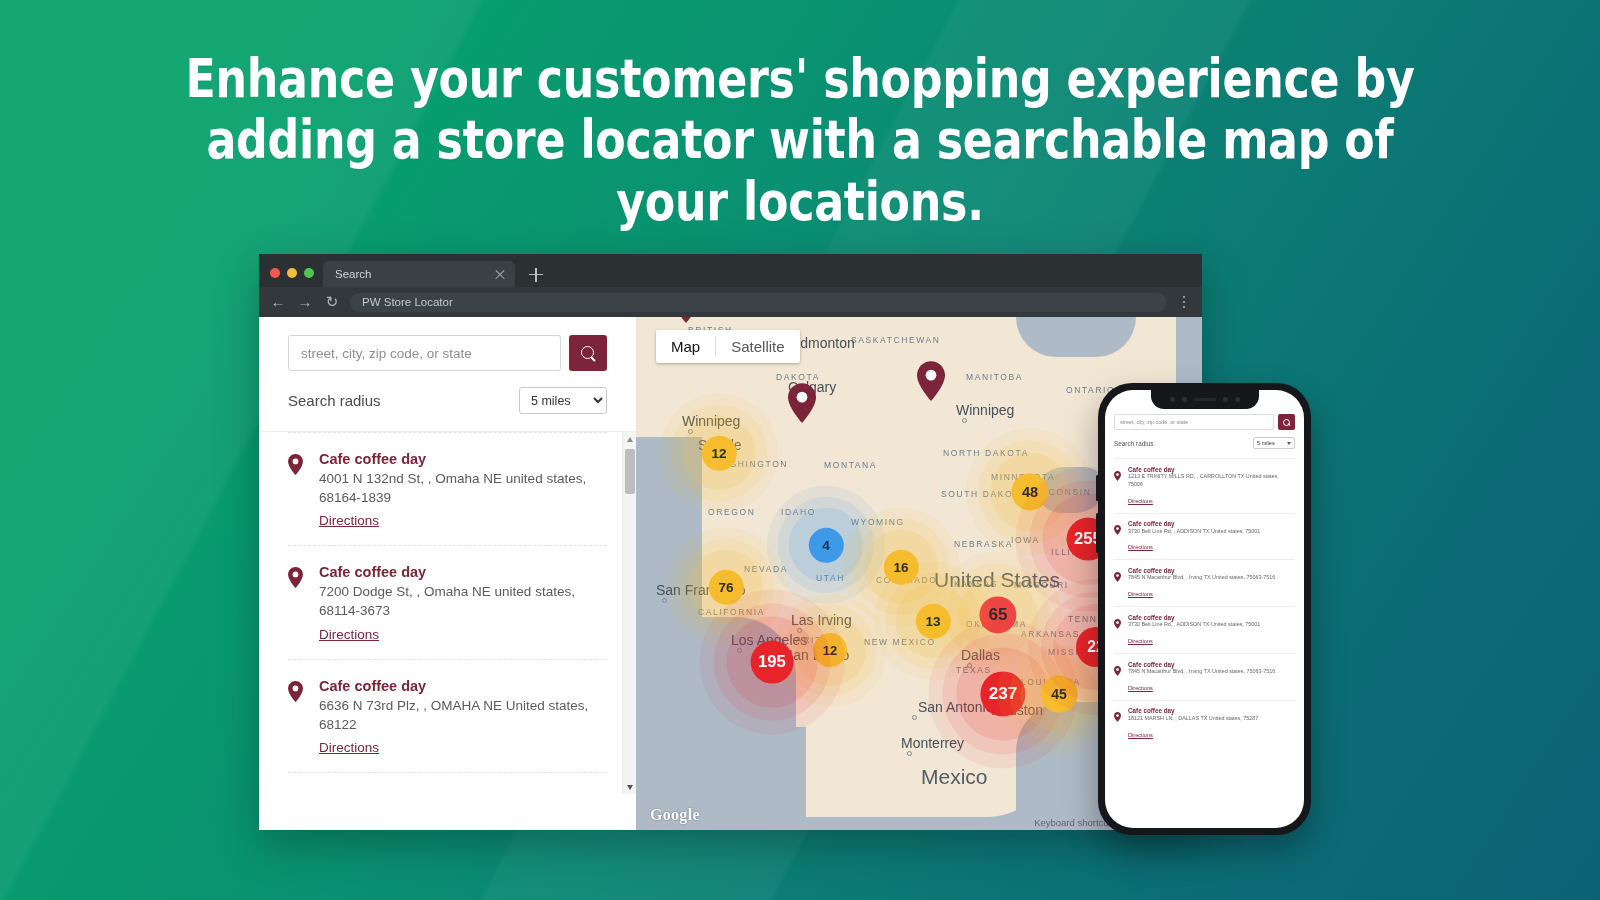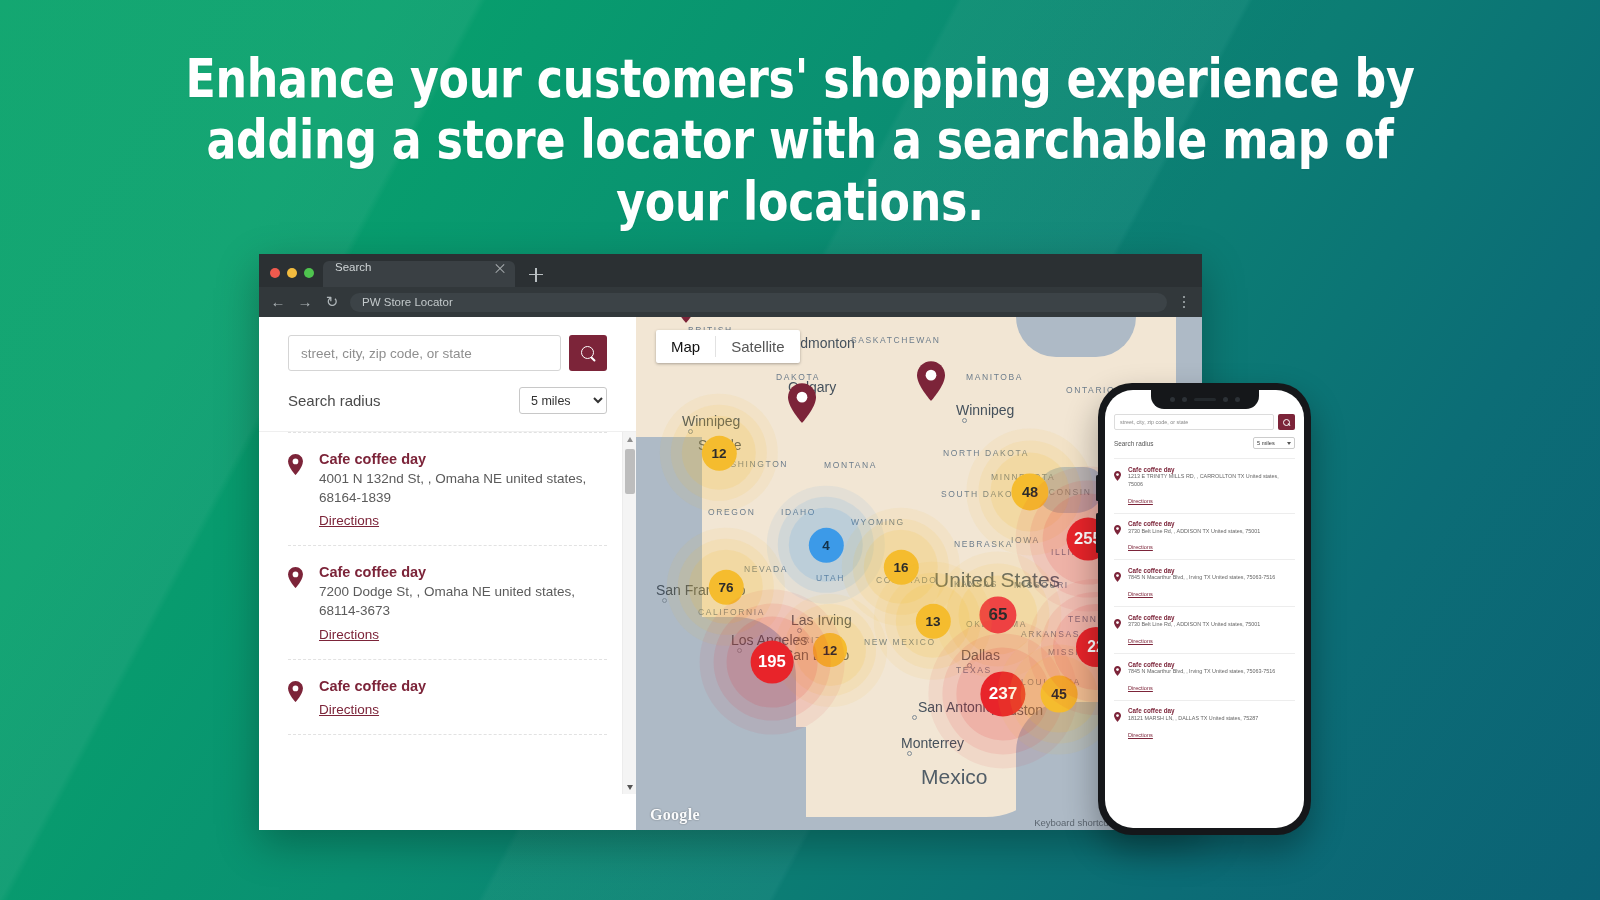--- a/index.html
+++ b/index.html
@@ -59,20 +59,21 @@
   .dot.yellow { background: #f3bc3f; }
   .dot.green { background: #4fc44f; }
 
   .tab {
     position: relative;
     height: 26px;
     min-width: 192px;
     background: #3a4044;
     border-radius: 6px 6px 0 0;
     display: flex;
+    align-items: center;
     padding: 0 8px 0 12px;
     color: #cfd4d6;
     font-size: 11.5px;
   }
   .tab-title { flex: 1; white-space: nowrap; overflow: hidden; }
   .tab-close {
     width: 14px; height: 14px;
     position: relative; opacity: .75;
   }
   .tab-close::before, .tab-close::after {
@@ -486,21 +487,21 @@
                     <path d="M12 0C5.4 0 0 5.4 0 12c0 9 12 22 12 22s12-13 12-22C24 5.4 18.6 0 12 0z" fill="#7c2439"></path>
                     <circle cx="12" cy="12" r="4.6" fill="#fff"></circle>
                   </svg></span>
                 <div><div class="rname">Cafe coffee day</div><div class="raddr">7200 Dodge St, , Omaha NE united states, 68114-3673</div><a class="rdir">Directions</a></div>
               </div>
               <div class="result">
                 <span class="pin"><svg viewBox="0 0 24 34" width="15" height="21" xmlns="http://www.w3.org/2000/svg">
                     <path d="M12 0C5.4 0 0 5.4 0 12c0 9 12 22 12 22s12-13 12-22C24 5.4 18.6 0 12 0z" fill="#7c2439"></path>
                     <circle cx="12" cy="12" r="4.6" fill="#fff"></circle>
                   </svg></span>
-                <div><div class="rname">Cafe coffee day</div><a class="rdir">Directions</a></div>
+                <div><div class="rname">Cafe coffee day</div><div class="raddr">6636 N 73rd Plz, , OMAHA NE United states, 68122</div><a class="rdir">Directions</a></div>
               </div>
             </div>
 
           <div class="scrollbar">
             <div class="sb-arrow sb-up"></div>
             <div class="sb-thumb"></div>
             <div class="sb-arrow sb-down"></div>
           </div>
         </div>
       </div>

